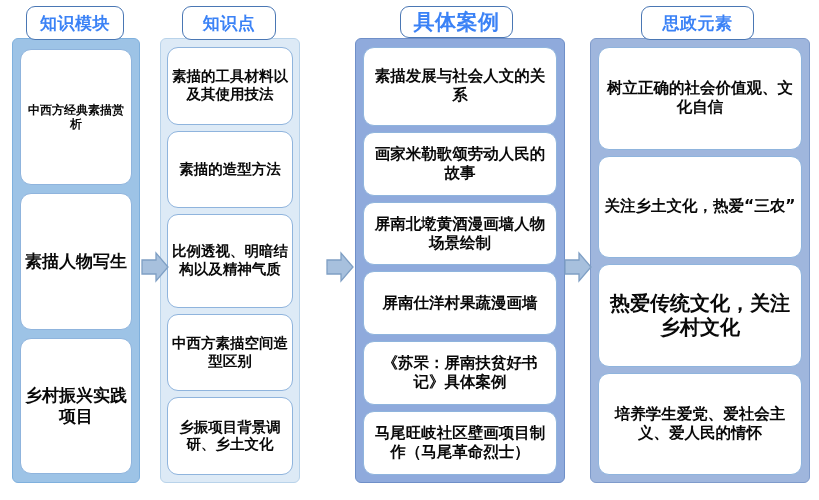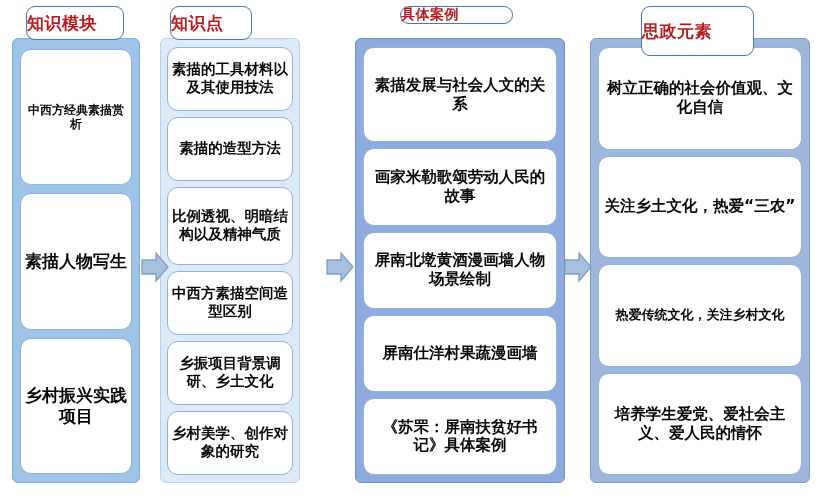--- a/index.html
+++ b/index.html
@@ -25,23 +25,24 @@
 
   
   .col-header {
     position: absolute;
     box-sizing: border-box;
     background: #ffffff;
     border: 1.6px solid #4a77b4;
     border-radius: 9px;
     display: flex;
     align-items: center;
+    justify-content: center;
     z-index: 6;
     font-weight: bold;
-    color: #b91c1c;
+    color: #3b82f6;
     letter-spacing: 0.5px;
   }
 
   
   .col-body {
     position: absolute;
     box-sizing: border-box;
     border-radius: 6px;
     z-index: 2;
     display: flex;
@@ -92,88 +93,88 @@
       <span>乡村振兴实践项目</span>
     </div>
   </div>
 
   <div class="arrow" style="left:141px; top:250px; width:28px; height:34px;">
     <svg width="28" height="34" viewBox="0 0 28 34">
       <polygon points="1,10 15,10 15,3 27,17 15,31 15,24 1,24" fill="#a7c0dd" stroke="#7f9fc4" stroke-width="1.3"></polygon>
     </svg>
   </div>
 
-  <div class="col-header" style="left:170px; top:6px; width:82px; height:34px; font-size:17px;">
+  <div class="col-header" style="left:182px; top:6px; width:94px; height:34px; font-size:17px;">
     <span>知识点</span>
   </div>
   <div class="col-body" style="left:160px; top:38px; width:140px; height:445px; background:#ddeaf6; border:1.4px solid #b9d3ea; padding:8px 6px 7px 6px; gap:6px;">
     <div class="card" style="flex:1 1 0; font-size:14.5px;">
       <span>素描的工具材料以及其使用技法</span>
     </div>
     <div class="card" style="flex:1 1 0; font-size:14.5px;">
       <span>素描的造型方法</span>
     </div>
     <div class="card" style="flex:1.22 1 0; font-size:14.5px;">
       <span>比例透视、明暗结构以及精神气质</span>
     </div>
     <div class="card" style="flex:1 1 0; font-size:14.5px;">
       <span>中西方素描空间造型区别</span>
     </div>
     <div class="card" style="flex:1 1 0; font-size:14.5px;">
       <span>乡振项目背景调研、乡土文化</span>
     </div>
-    <div class="card" style="flex:1 1 0; font-size:14.5px;">
-      <span>乡村美学、创作对象的研究</span>
-    </div>
   </div>
 
   <div class="arrow" style="left:326px; top:250px; width:28px; height:34px;">
     <svg width="28" height="34" viewBox="0 0 28 34">
       <polygon points="1,10 15,10 15,3 27,17 15,31 15,24 1,24" fill="#a7c0dd" stroke="#7f9fc4" stroke-width="1.3"></polygon>
     </svg>
   </div>
 
-  <div class="col-header" style="left:400px; top:6px; width:113px; height:18px; font-size:14px;">
+  <div class="col-header" style="left:400px; top:6px; width:113px; height:32px; font-size:21px;">
     <span>具体案例</span>
   </div>
   <div class="col-body" style="left:355px; top:38px; width:210px; height:445px; background:#8faadc; border:1.4px solid #6f8fc8; padding:8px 7px 7px 7px; gap:6px;">
     <div class="card" style="flex:1.25 1 0; font-size:15.5px;">
       <span>素描发展与社会人文的关系</span>
     </div>
     <div class="card" style="flex:1 1 0; font-size:15.5px;">
       <span>画家米勒歌颂劳动人民的故事</span>
     </div>
     <div class="card" style="flex:1 1 0; font-size:15.5px;">
       <span>屏南北墘黄酒漫画墙人物场景绘制</span>
     </div>
     <div class="card" style="flex:1 1 0; font-size:15.5px;">
       <span>屏南仕洋村果蔬漫画墙</span>
     </div>
     <div class="card" style="flex:1 1 0; font-size:15.5px;">
       <span>《苏罘：屏南扶贫好书记》具体案例</span>
     </div>
+    <div class="card" style="flex:1 1 0; font-size:15.5px;">
+      <span>马尾旺岐社区壁画项目制作（马尾革命烈士）</span>
+    </div>
   </div>
 
   <div class="arrow" style="left:564px; top:250px; width:28px; height:34px;">
     <svg width="28" height="34" viewBox="0 0 28 34">
       <polygon points="1,10 15,10 15,3 27,17 15,31 15,24 1,24" fill="#a7c0dd" stroke="#7f9fc4" stroke-width="1.3"></polygon>
     </svg>
   </div>
 
-  <div class="col-header" style="left:641px; top:6px; width:113px; height:50px; font-size:17px;">
+  <div class="col-header" style="left:641px; top:6px; width:113px; height:34px; font-size:17px;">
     <span>思政元素</span>
   </div>
   <div class="col-body" style="left:590px; top:38px; width:220px; height:445px; background:#9fb6dd; border:1.4px solid #7f9bcb; padding:8px 7px 7px 7px; gap:6px;justify-content:flex-end;">
     <div class="card" style="flex:1 1 0; font-size:15.5px;">
       <span>树立正确的社会价值观、文化自信</span>
     </div>
     <div class="card" style="flex:1 1 0; font-size:15.5px;">
       <span>关注乡土文化，热爱“三农”</span>
     </div>
-    <div class="card" style="flex:1 1 0; font-size:13px;">
+    <div class="card" style="flex:1 1 0; font-size:20px;">
       <span>热爱传统文化，关注乡村文化</span>
     </div>
     <div class="card" style="flex:1 1 0; font-size:15.5px;">
       <span>培养学生爱党、爱社会主义、爱人民的情怀</span>
     </div>
   </div>
 
 </div>
 
 </body></html>

